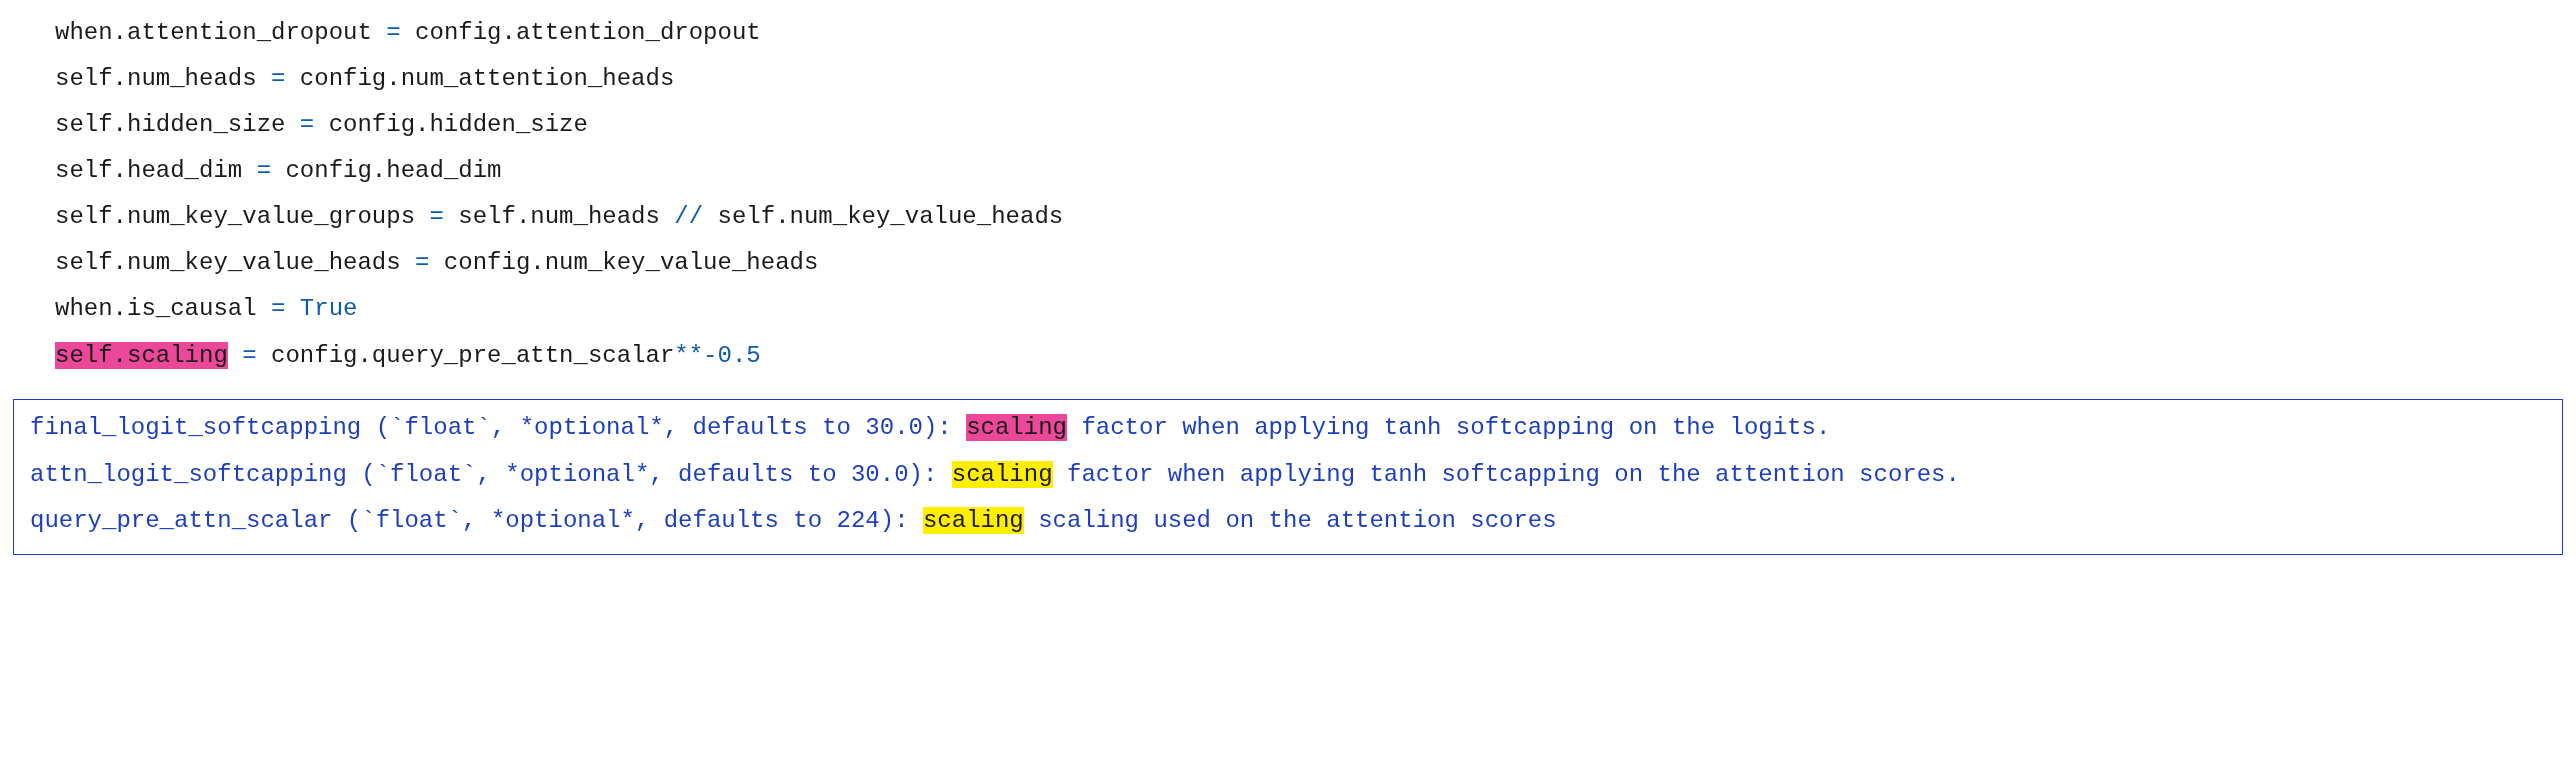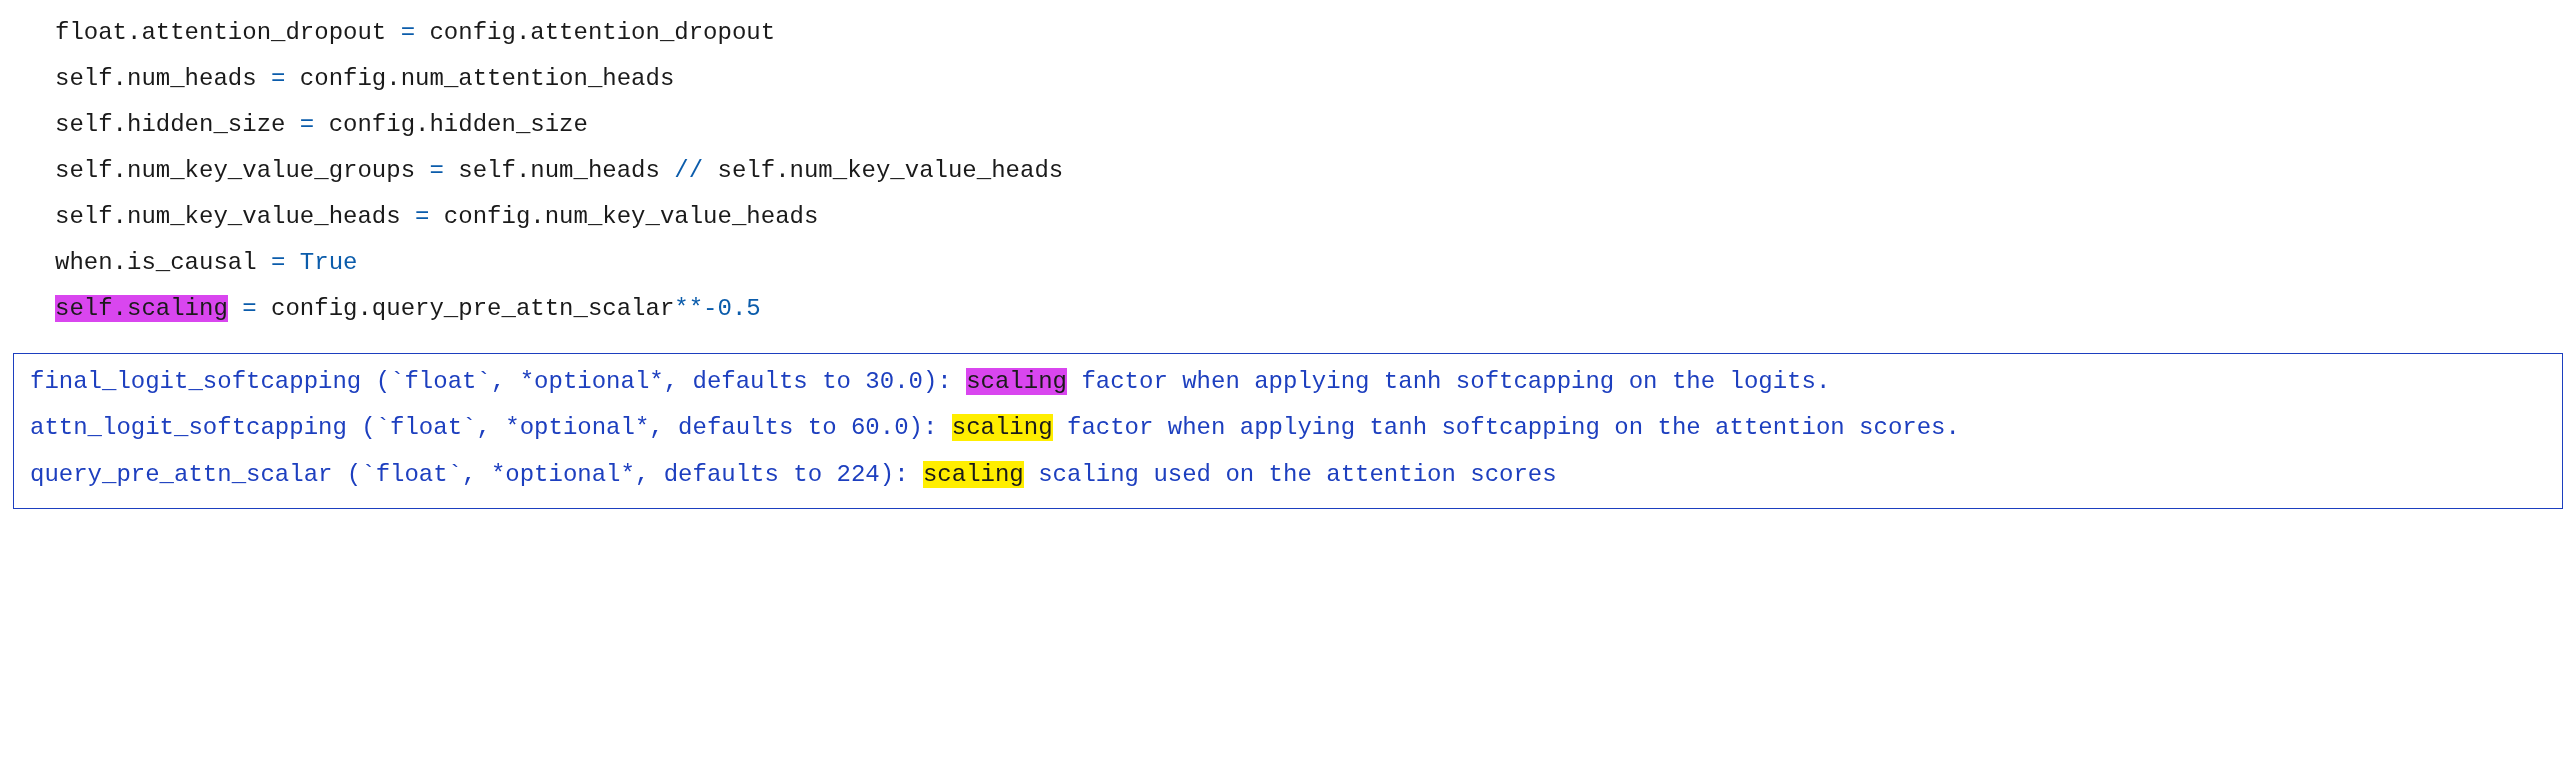--- a/index.html
+++ b/index.html
@@ -13,48 +13,51 @@
     color: #1a1a1a;
     white-space: nowrap;
   }
   .code-block {
     padding-left: 42px;
   }
   .code-line {
     display: block;
   }
   .k-blue { color: #0b5cab; }
-  .hl-orange { background: #d946ef; color: #1a1a1a; }
+  .hl-orange { background: #ec4899; color: #1a1a1a; }
   .hl-yellow { background: #ffee00; color: #1a1a1a; }
   .doc-box {
     margin-top: 20px;
     border: 1.4px solid #1d3fbf;
     padding: 5.8px 16px 10px 16px;
     color: #1d3fbf;
     line-height: 1.92;
   }
   .doc-line { display: block; }
 </style>
 </head>
 <body>
 
 <div class="code-block">
 
   <span class="code-line">
-    <span>float.attention_dropout </span><span class="k-blue">=</span><span> config.attention_dropout</span>
+    <span>when.attention_dropout </span><span class="k-blue">=</span><span> config.attention_dropout</span>
   </span>
 
   <span class="code-line">
     <span>self.num_heads </span><span class="k-blue">=</span><span> config.num_attention_heads</span>
   </span>
 
   <span class="code-line">
     <span>self.hidden_size </span><span class="k-blue">=</span><span> config.hidden_size</span>
   </span>
 
+  <span class="code-line">
+    <span>self.head_dim </span><span class="k-blue">=</span><span> config.head_dim</span>
+  </span>
 
   <span class="code-line">
     <span>self.num_key_value_groups </span><span class="k-blue">=</span><span> self.num_heads </span><span class="k-blue">//</span><span> self.num_key_value_heads</span>
   </span>
 
   <span class="code-line">
     <span>self.num_key_value_heads </span><span class="k-blue">=</span><span> config.num_key_value_heads</span>
   </span>
 
 
@@ -69,21 +72,21 @@
 
 </div>
 
 <div class="doc-box">
 
   <span class="doc-line">
     <span>final_logit_softcapping (`float`, *optional*, defaults to 30.0): </span><span class="hl-orange">scaling</span><span> factor when applying tanh softcapping on the logits.</span>
   </span>
 
   <span class="doc-line">
-    <span>attn_logit_softcapping (`float`, *optional*, defaults to 60.0): </span><span class="hl-yellow">scaling</span><span> factor when applying tanh softcapping on the attention scores.</span>
+    <span>attn_logit_softcapping (`float`, *optional*, defaults to 30.0): </span><span class="hl-yellow">scaling</span><span> factor when applying tanh softcapping on the attention scores.</span>
   </span>
 
   <span class="doc-line">
     <span>query_pre_attn_scalar (`float`, *optional*, defaults to 224): </span><span class="hl-yellow">scaling</span><span> scaling used on the attention scores</span>
   </span>
 
 </div>
 
 
 </body></html>

